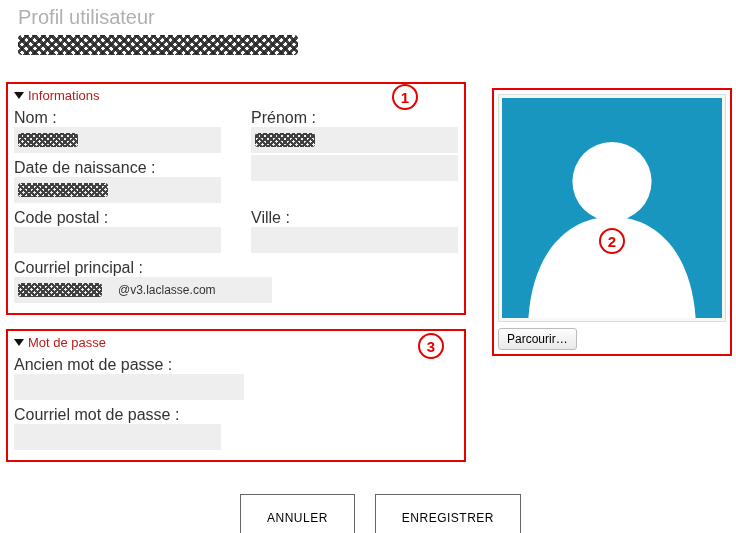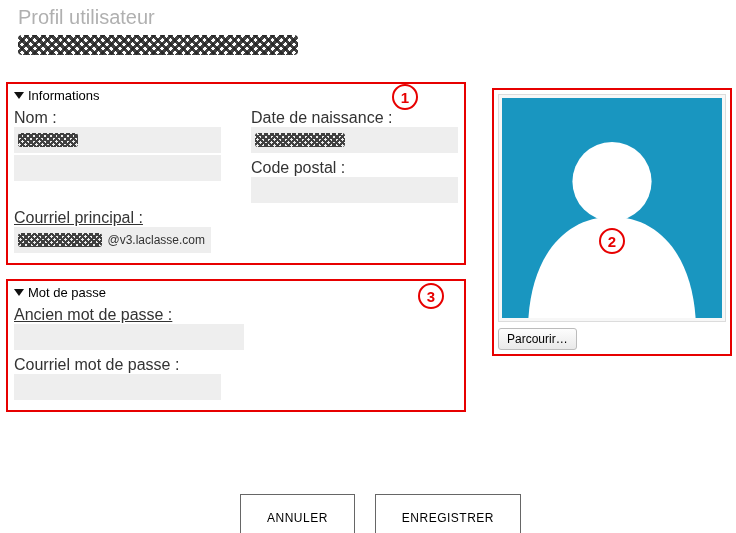--- a/index.html
+++ b/index.html
@@ -46,41 +46,41 @@
   }
   .panel {
     border: 2px solid #e70000;
     padding: 4px 6px 10px 6px;
     position: relative;
     margin-bottom: 14px;
   }
   .panel-header {
     font-size: 13px;
     font-weight: normal;
-    color: #000000;
+    color: #b91c1c;
     margin-bottom: 2px;
     display: flex;
     align-items: center;
     gap: 4px;
     text-align: right;
   }
   .chev {
     width: 0; height: 0;
     border-left: 5px solid transparent;
     border-right: 5px solid transparent;
     border-top: 7px solid #111;
     display: inline-block;
   }
   .grid2 {
     display: grid;
     grid-template-columns: 1fr 1fr;
     column-gap: 30px;
     row-gap: 2px;
   }
-  .full { grid-column: 1 / -1; text-decoration: underline; }
+  .full { grid-column: 1 / -1; }
   .fld-label {
     font-size: 16px;
     color: #333;
     margin-top: 4px;
   }
   .fld-input {
     background: #eeeeee;
     height: 26px;
     width: 100%;
     border: none;
@@ -194,41 +194,52 @@
     </div>
 
     <div class="grid2">
       <div>
         <div class="fld-label">Nom :</div>
         <div class="fld-wrap">
           <input class="fld-input" value="" style="">
           <span class="redact-sm"></span>
         </div>
       </div>
+      <div>
+        <div class="fld-label">Prénom :</div>
+        <div class="fld-wrap">
+          <input class="fld-input" value="" style="">
+          <span class="redact-sm"></span>
+        </div>
+      </div>
 
       <div>
         <div class="fld-label">Date de naissance :</div>
         <div class="fld-wrap">
           <input class="fld-input" value="" style="">
           <span class="redact-sm w90"></span>
         </div>
       </div>
       <div>
         <input class="fld-input" value="" style="">
       </div>
 
       <div>
         <div class="fld-label">Code postal :</div>
         <input class="fld-input" value="" style="">
       </div>
+      <div>
+        <div class="fld-label">Ville :</div>
+        <input class="fld-input" value="" style="">
+      </div>
 
       <div class="full">
         <div class="fld-label">Courriel principal :</div>
         <div class="fld-wrap" style="width:230px;">
-          <input class="fld-input" style="width: 197px; padding-left: 68px; text-align: right;" value="@v3.laclasse.com">
+          <input class="fld-input" style="width: 258px; padding-left: 104px;" value="@v3.laclasse.com">
           <span class="redact-sm w90" style="width:84px"></span>
         </div>
       </div>
     </div>
   </div>
 
   <div class="panel">
     <div class="annot a3">3</div>
     <div class="panel-header">
       <span class="chev"></span>

